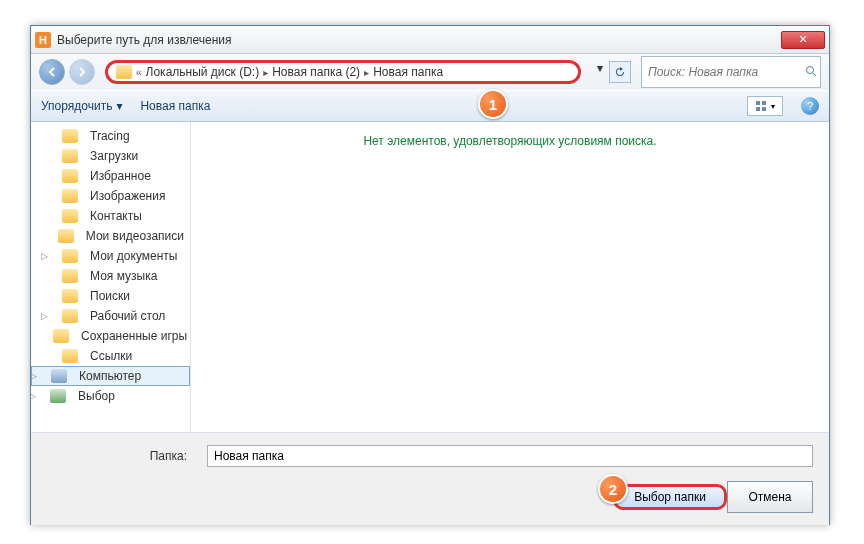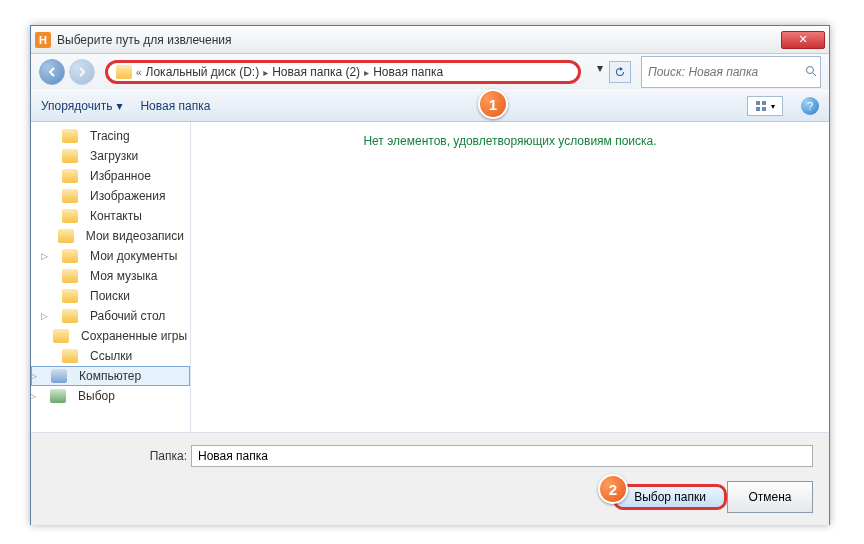--- a/index.html
+++ b/index.html
@@ -76,21 +76,21 @@
 .tree .node.comp .ico { background:linear-gradient(#d0dff0,#7aa3d0);}
 .tree .node.net .ico { background:linear-gradient(#d0e8d0,#6aa86a);}
 
 .content {
   flex:1; background:#fff; padding: 12px; color:#15803d; text-align:center;
 }
 
 .footer {
   border-top: 1px solid #d9e2ec; padding: 12px 16px; background:#f0f0f0;
 }
-.folder-row { display:flex; align-items:center; gap:4px; margin-bottom: 14px; }
+.folder-row { display:flex; align-items:center; gap:20px; margin-bottom: 14px; }
 .folder-row label { width:140px; text-align:right; color:#333; }
 .folder-row input { flex:1; height:22px; border:1px solid #abadb3; padding:0 6px; background:#fff;}
 .btn-row { display:flex; justify-content:flex-end; align-items:center; }
 .btn {
   min-width: 86px; height: 32px; border:1px solid #8a9aa8; background:linear-gradient(#fdfdfd,#e4e8ec);
   cursor:pointer; padding:0 14px;
 }
 .btn.primary { border:3px solid #d33; border-radius:10px; background:linear-gradient(#eaf4ff,#c7dff6); padding:3px 18px; height:auto;}
 
 .callout {

